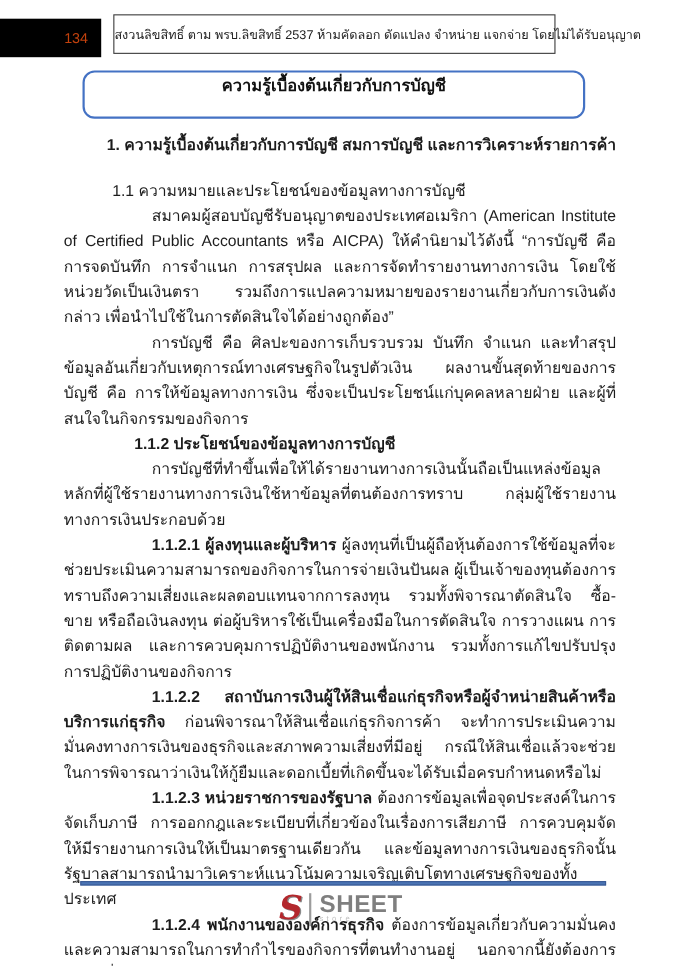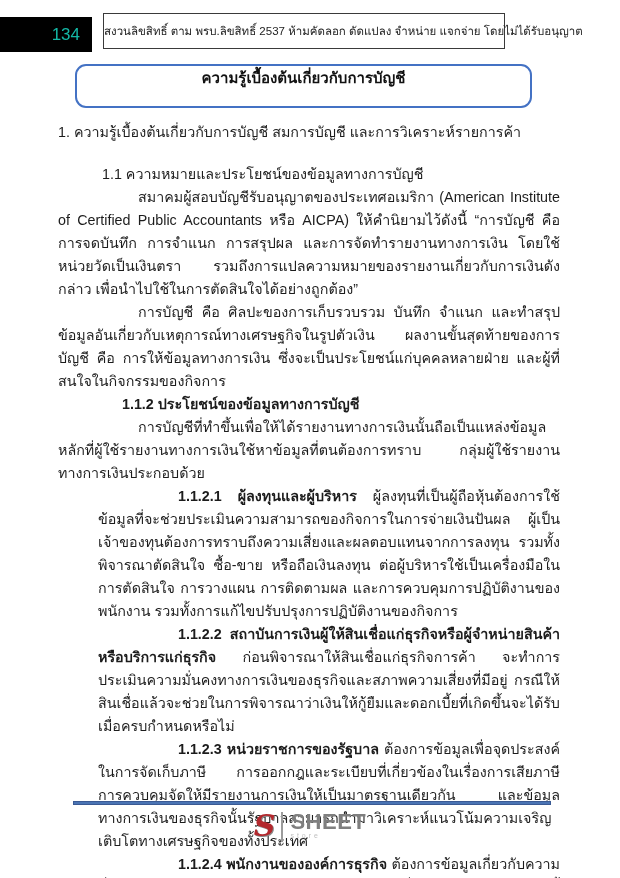--- a/index.html
+++ b/index.html
@@ -10,24 +10,24 @@
     font-family: "Liberation Sans", "DejaVu Sans", sans-serif;
     color: #1c1c1c;
   }
   .page { position: relative; width: 620px; height: 878px; background: #fff; }
 
   
   .page-number-box {
     position: absolute; left: 0; top: 17px;
     width: 92px; height: 35px;
     background: #000;
-    color: #14b8a6;
+    color: #c2410c;
     display: flex; align-items: center; justify-content: flex-end;
     padding-right: 12px; box-sizing: border-box;
-    font-size: 17px;
+    font-size: 13px;
   }
   .copyright-box {
     position: absolute; left: 103px; top: 13px;
     width: 402px; height: 36px;
     border: 1px solid #3a3a3a;
     box-sizing: border-box;
     display: flex; align-items: center; justify-content: flex-start;
     font-size: 11.5px;
     color: #222;
     white-space: nowrap;
@@ -49,25 +49,25 @@
   
   .body-text {
     position: absolute; left: 58px; top: 121px;
     width: 502px;
     font-size: 14.3px;
     line-height: 23px;
     text-align: justify;
     color: #1c1c1c;
   }
   .body-text p { margin: 0; }
-  .body-text p.h1 { font-weight: normal; text-align: left; }
+  .body-text p.h1 { font-weight: bold; text-align: right; }
   .body-text p.h2 { font-weight: normal; text-indent: 44px; text-align: left; margin-top: 19px; }
   .body-text p.h3 { font-weight: bold; text-indent: 64px; text-align: left; }
   .body-text p.para { text-indent: 80px; }
-  .body-text p.sub  { text-indent: 80px; margin-left: 40px; }
+  .body-text p.sub  { text-indent: 80px; }
   .body-text b { font-weight: bold; }
 
   
   .footer-divider {
     position: absolute; left: 73px; top: 801px;
     width: 478px; height: 4px;
     background: #4a74b4;
     border: 1px solid #3a5a94;
     box-sizing: border-box;
   }

